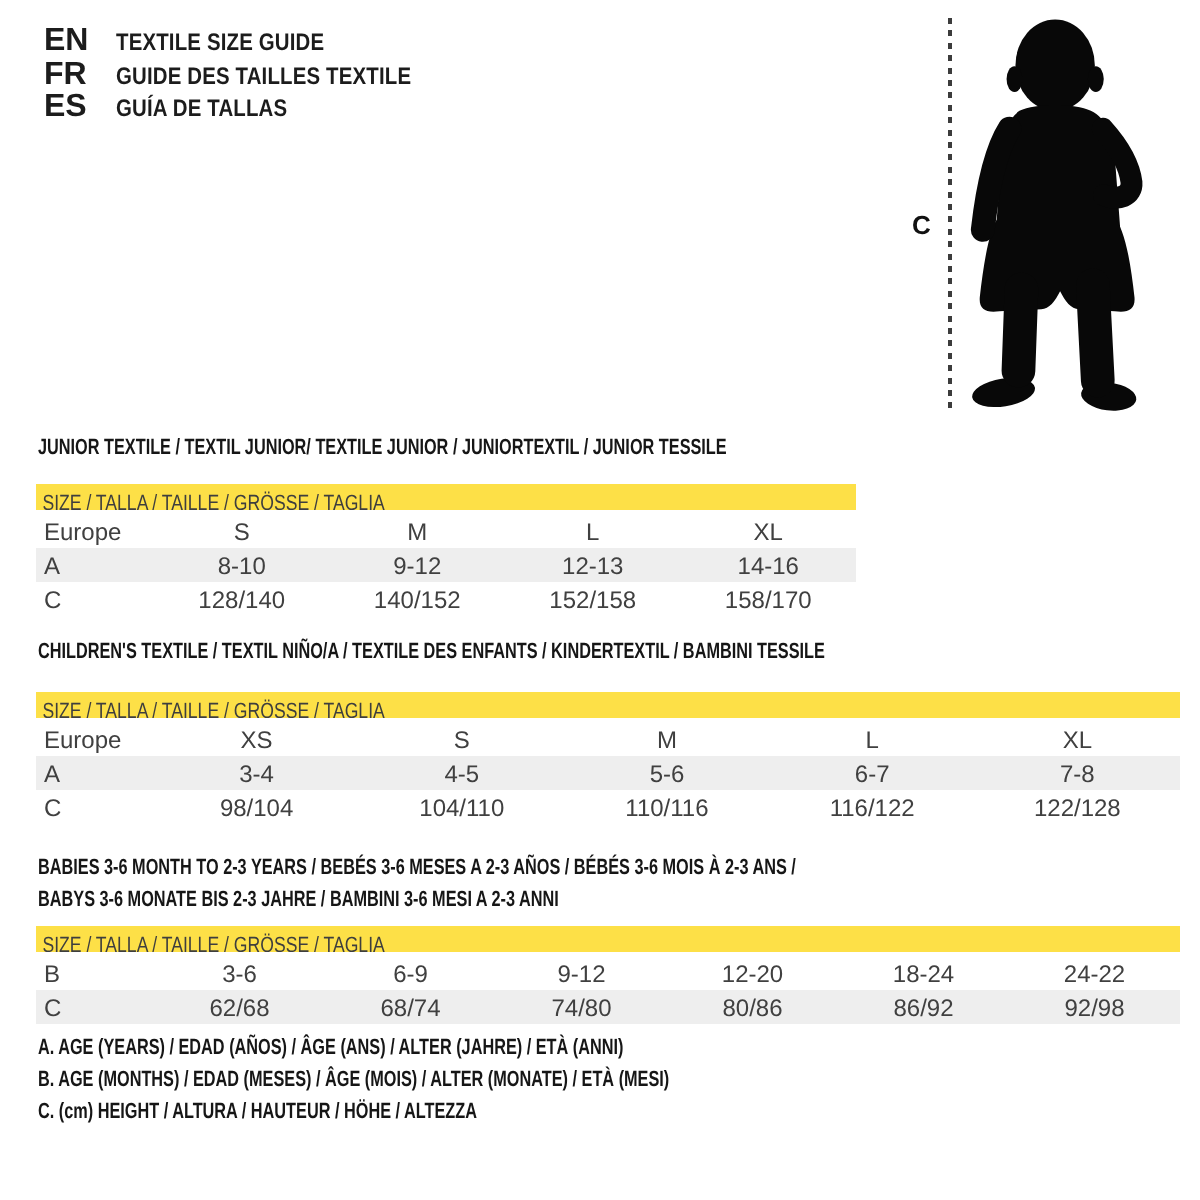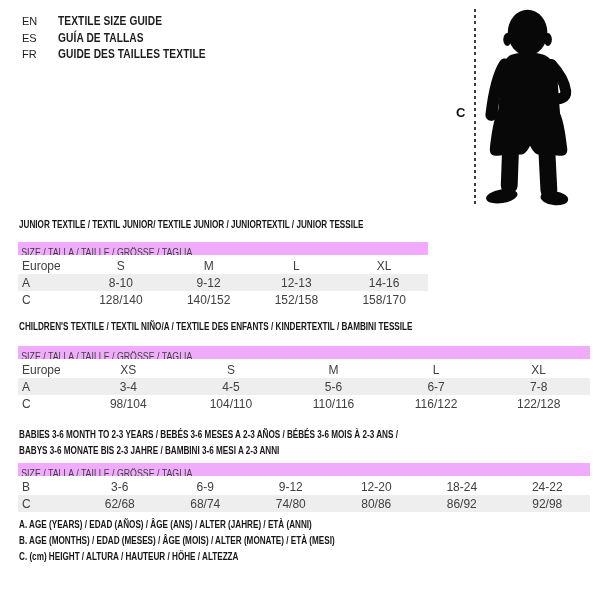--- a/index.html
+++ b/index.html
@@ -2,38 +2,38 @@
 <html><head>
 <meta charset="utf-8">
 <style>
   html,body{margin:0;padding:0;}
   body{width:600px;height:600px;background:#ffffff;font-family:"Liberation Sans",sans-serif;}
   .canvas{position:absolute;top:0;left:0;width:600px;height:600px;background:#fff;overflow:hidden;color:#1f1f1f;}
 
   
   .lang{position:absolute;left:22px;top:13px;}
   .lang-row{display:flex;height:16.4px;align-items:center;}
-  .lang-code{width:36px;font-size:11px;font-weight:400;color:#1c1c1c;}
+  .lang-code{width:36px;font-size:16px;font-weight:700;color:#1c1c1c;}
   .lang-title{font-size:12px;font-weight:700;color:#1c1c1c;white-space:nowrap;transform:scaleX(0.85);transform-origin:0 50%;letter-spacing:0.1px;}
 
   
   .measure-line{position:absolute;left:474px;top:9px;width:2px;height:198px;
     background:repeating-linear-gradient(to bottom,#3c3c3c 0,#3c3c3c 3px,transparent 3px,transparent 6.2px);}
   .measure-label{position:absolute;left:456px;top:105px;font-size:13px;font-weight:700;color:#111;}
   .baby{position:absolute;left:477px;top:5px;width:119px;height:202px;}
 
   
   .tbl-title{position:absolute;left:19px;font-size:11px;font-weight:700;color:#161616;white-space:nowrap;
     transform:scaleX(0.74);transform-origin:0 0;line-height:12px;}
   .tbl-title.two-line{line-height:15.5px;}
   .tbl{position:absolute;left:18px;}
   #t1{top:242px;width:410px;}
   #t2{top:346px;width:572px;}
   #t3{top:463px;width:572px;}
-  .bar{height:13px;background:#f0abfc;margin-bottom:2px;overflow:hidden;}
+  .bar{height:13px;background:#fde047;margin-bottom:2px;overflow:hidden;}
   .bar-text{display:inline-block;font-size:11px;line-height:13px;color:#3e3e3e;padding-left:4px;white-space:nowrap;
     transform:scaleX(0.80);transform-origin:0 50%;}
   .trow{display:flex;height:17px;align-items:center;font-size:12px;color:#404040;}
   .rows > .trow:nth-child(even){background:#eeeeee;}
   .rlabel{width:55px;padding-left:4px;}
   .cell{flex:1;text-align:center;white-space:nowrap;}
 
   
   .legend{position:absolute;left:19px;top:516px;}
   .legend-line{font-size:11px;font-weight:700;color:#161616;line-height:16.2px;white-space:nowrap;
@@ -43,26 +43,26 @@
 <body>
 
 <div class="canvas">
 
   <div class="lang">
     <div class="lang-row">
       <span class="lang-code">EN</span>
       <span class="lang-title">TEXTILE SIZE GUIDE</span>
     </div>
     <div class="lang-row">
+      <span class="lang-code">FR</span>
+      <span class="lang-title">GUIDE DES TAILLES TEXTILE</span>
+    </div>
+    <div class="lang-row">
       <span class="lang-code">ES</span>
       <span class="lang-title">GUÍA DE TALLAS</span>
-    </div>
-    <div class="lang-row">
-      <span class="lang-code">FR</span>
-      <span class="lang-title">GUIDE DES TAILLES TEXTILE</span>
     </div>
   </div>
 
   <div class="measure-line"></div>
   <div class="measure-label">C</div>
   <svg class="baby" viewBox="0 0 120 202" xmlns="http://www.w3.org/2000/svg">
     <g fill="#080808" stroke="none">
       <ellipse cx="51" cy="27" rx="20" ry="23"></ellipse>
       <ellipse cx="30.5" cy="34" rx="4" ry="6.5"></ellipse>
       <ellipse cx="71.5" cy="34" rx="4" ry="6.5"></ellipse>

